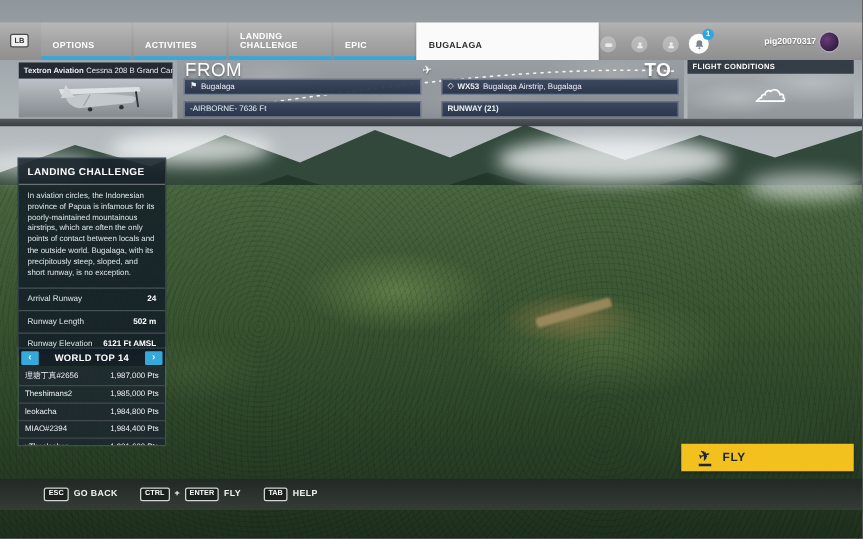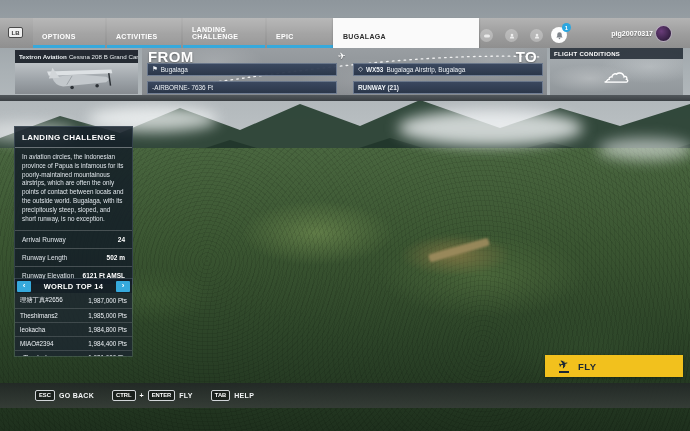--- a/index.html
+++ b/index.html
@@ -74,21 +74,21 @@
   .aircraft-body{height:31px;background:linear-gradient(180deg,#bdc2c6 0%,#9aa0a5 60%,#868b90 100%);
     display:flex;align-items:center;justify-content:center;overflow:hidden;}
 
   .map-panel{position:absolute;left:142px;top:48px;width:405px;height:47px;overflow:hidden;
     background-color:#8f9498;
     background-image:
       radial-gradient(70px 26px at 18% 30%,rgba(255,255,255,.16),transparent 70%),
       radial-gradient(100px 34px at 55% 72%,rgba(255,255,255,.12),transparent 70%),
       radial-gradient(80px 28px at 86% 26%,rgba(255,255,255,.14),transparent 70%),
       linear-gradient(180deg,#999ea2,#85898d);}
-  .from-label{position:absolute;left:6px;top:0px;color:#fff;font-size:15px;font-weight:bold;
+  .from-label{position:absolute;left:6px;top:0px;color:#fff;font-size:15px;font-weight:normal;
     letter-spacing:.4px;text-shadow:0 1px 2px rgba(0,0,0,.4);}
   .to-label{position:absolute;right:10px;top:0px;color:#fff;font-size:15px;font-weight:bold;
     letter-spacing:.4px;text-shadow:0 1px 2px rgba(0,0,0,.4);}
   .route-plane{position:absolute;left:196px;top:3px;color:#fff;font-size:9px;
     transform:rotate(-8deg);text-shadow:0 1px 1px rgba(0,0,0,.35);}
   .field-row{position:absolute;width:190px;height:13px;
     background:linear-gradient(180deg,rgba(54,68,92,.95),rgba(38,50,70,.95));
     border:1px solid rgba(165,180,200,.5);color:#eef2f6;font-size:6.4px;
     display:flex;align-items:center;padding:0 4px;gap:3px;white-space:nowrap;overflow:hidden;
     cursor:pointer;}

